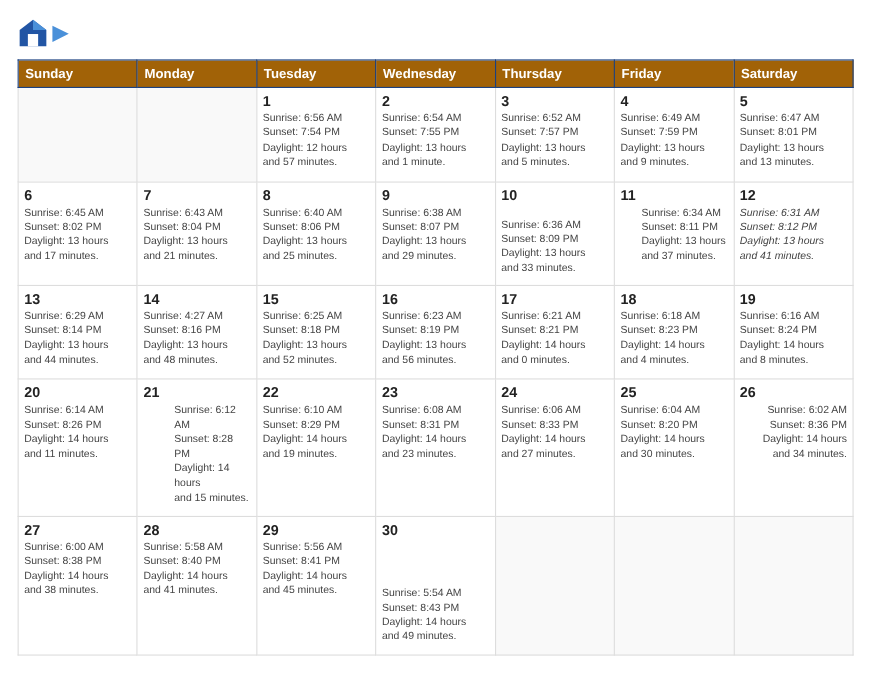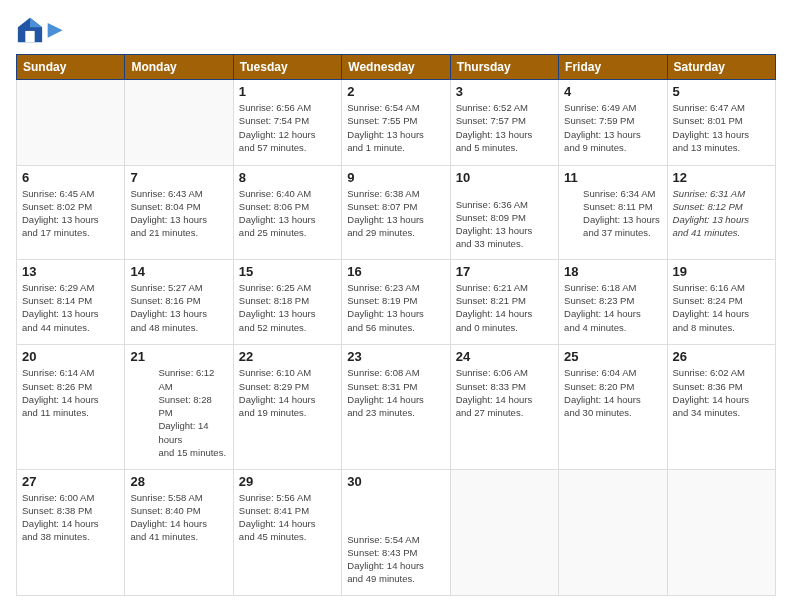--- a/index.html
+++ b/index.html
@@ -222,21 +222,21 @@
         <tr>
           <td>
             <span class="day-num">13</span>
             <div class="day-info" style="white-space: pre-line;">Sunrise: 6:29 AM
 Sunset: 8:14 PM
 Daylight: 13 hours
 and 44 minutes.</div>
           </td>
           <td>
             <span class="day-num">14</span>
-            <div class="day-info" style="white-space: pre-line;">Sunrise: 5:27 AM
+            <div class="day-info" style="white-space: pre-line;">Sunrise: 4:27 AM
 Sunset: 8:16 PM
 Daylight: 13 hours
 and 48 minutes.</div>
           </td>
           <td>
             <span class="day-num">15</span>
             <div class="day-info" style="white-space: pre-line;">Sunrise: 6:25 AM
 Sunset: 8:18 PM
 Daylight: 13 hours
 and 52 minutes.</div>
@@ -308,21 +308,21 @@
           </td>
           <td>
             <span class="day-num">25</span>
             <div class="day-info" style="white-space: pre-line;">Sunrise: 6:04 AM
 Sunset: 8:20 PM
 Daylight: 14 hours
 and 30 minutes.</div>
           </td>
           <td>
             <span class="day-num">26</span>
-            <div class="day-info" style="white-space: pre-line;">Sunrise: 6:02 AM
+            <div class="day-info" style="white-space: pre-line; text-align: right;">Sunrise: 6:02 AM
 Sunset: 8:36 PM
 Daylight: 14 hours
 and 34 minutes.</div>
           </td>
         </tr>
         <tr>
           <td>
             <span class="day-num">27</span>
             <div class="day-info" style="white-space: pre-line;">Sunrise: 6:00 AM
 Sunset: 8:38 PM

